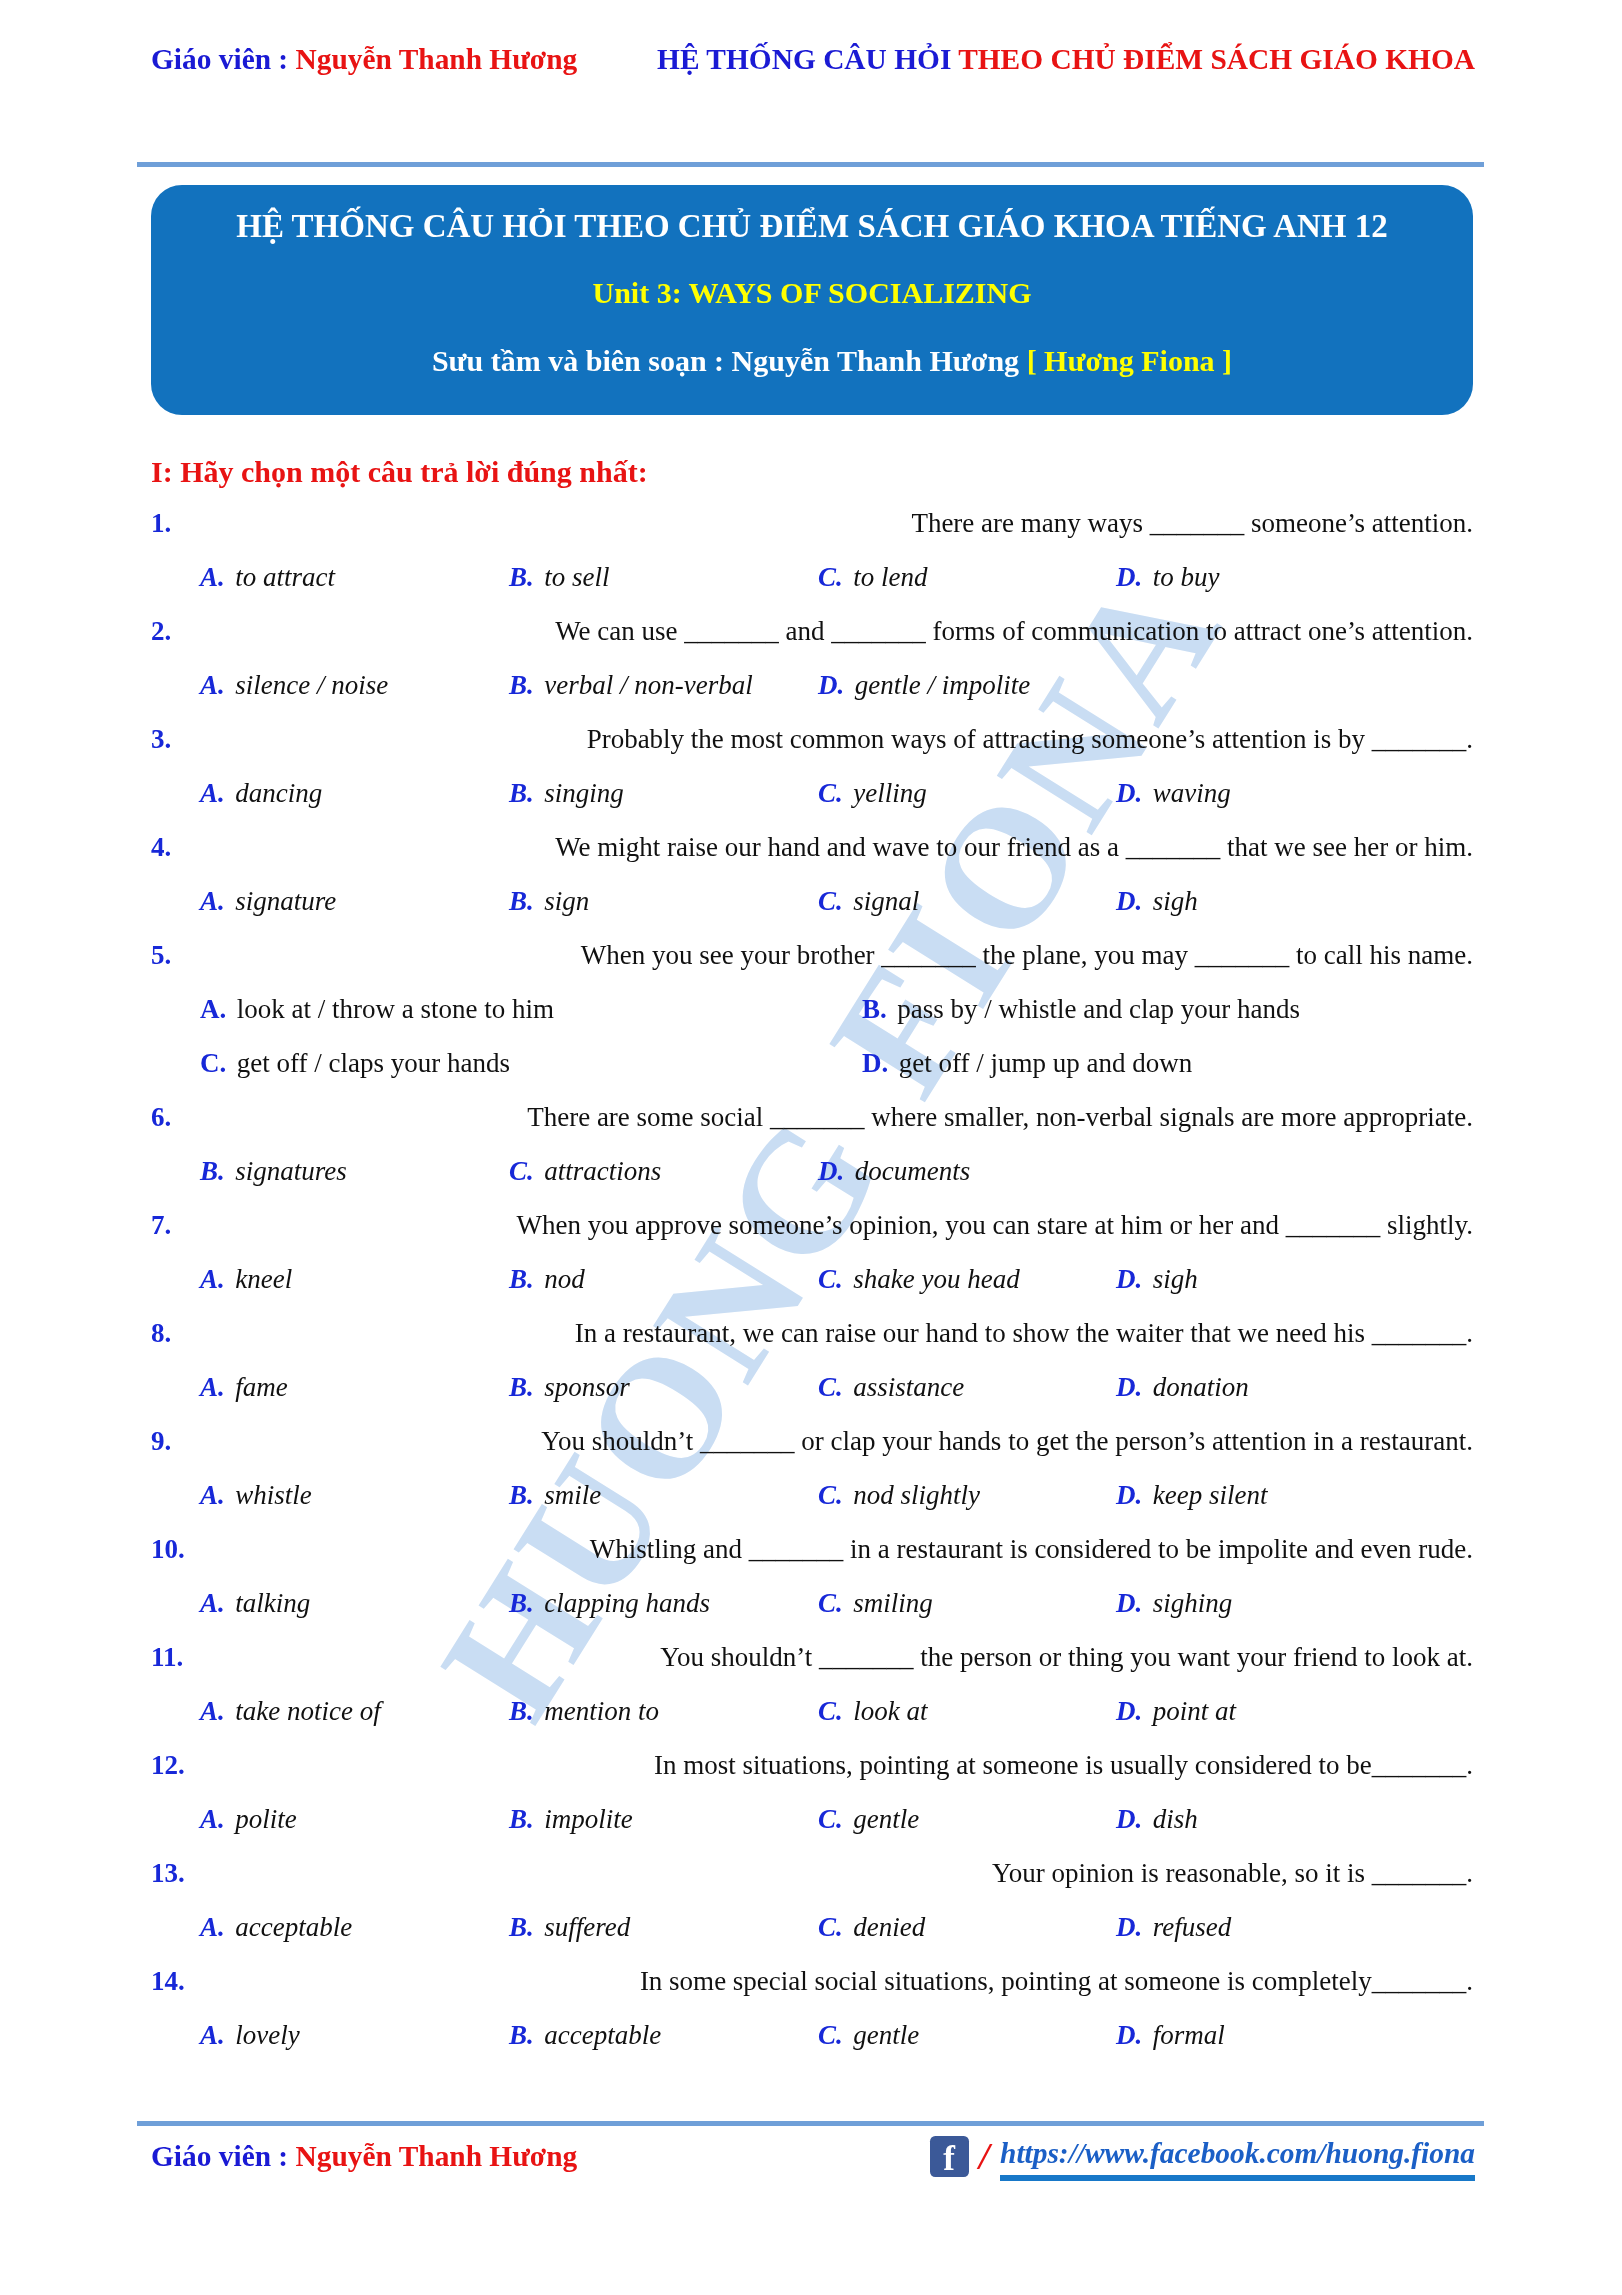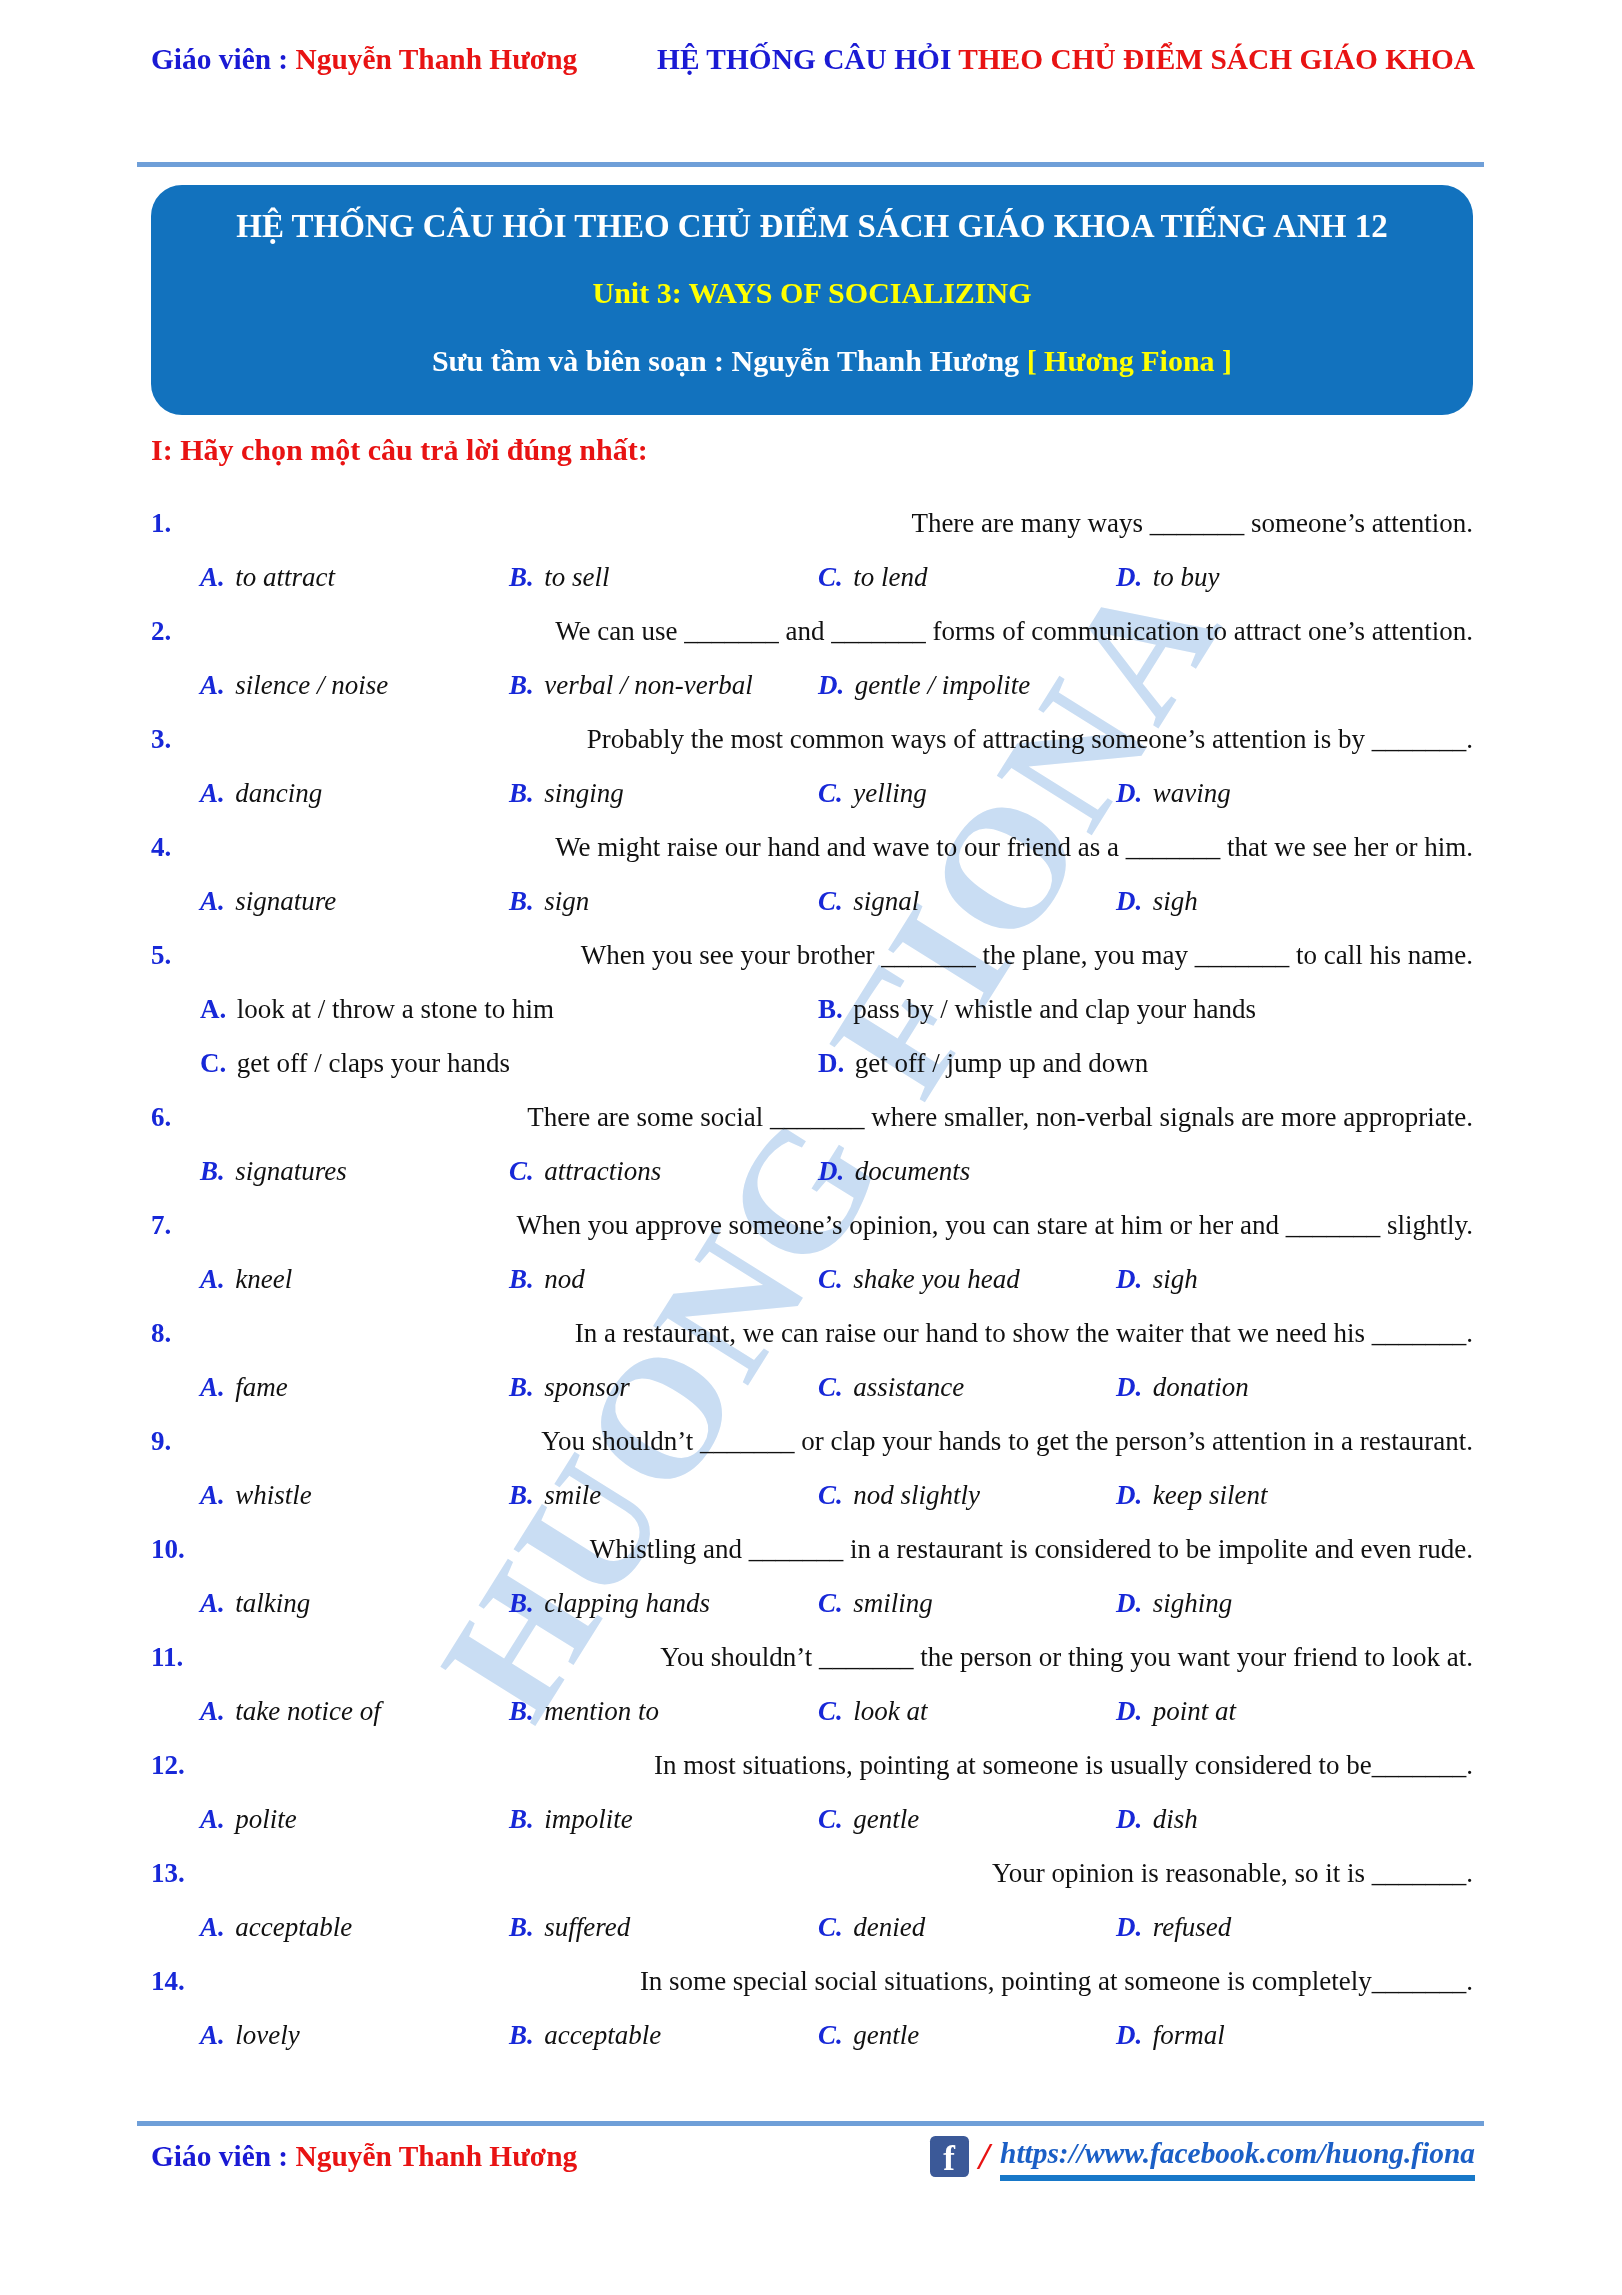--- a/index.html
+++ b/index.html
@@ -28,30 +28,30 @@
   .title-box {
     position:absolute; top:185px; left:151px; width:1322px; height:230px;
     background:#1272be; border-radius:31px; text-align:center;
     padding-top:9.2px; box-sizing:border-box; z-index:1; white-space:nowrap;
   }
   .box-line1 { line-height:65px; font-size:33px; font-weight:bold; color:#ffffff; }
   .box-line2 { line-height:68px; font-size:30px; font-weight:bold; color:#ffff00; }
   .box-line3 { line-height:68px; font-size:30px; font-weight:bold; color:#ffffff;padding-left:40px; }
   .yellow { color:#ffff00; }
   .section-heading {
-    position:absolute; top:431px; left:151px; margin:0;
+    position:absolute; top:453px; left:151px; margin:0;
     font-size:30px; font-weight:bold; color:#e81313; line-height:38px; z-index:1;
   }
   .questions { position:absolute; top:496px; left:151px; width:1322px; font-size:27px; z-index:1; }
   .q-row { display:flex; line-height:54px; }
   .q-num { color:#1728d8; font-weight:bold; width:46px; flex:none; }
   .q-text { flex:1;text-align:right; }
   .opt-row { line-height:54px; display:grid; padding-left:49px; box-sizing:border-box; }
   .opt-row.cols-4 { grid-template-columns:309px 309px 298px auto;font-style:italic; }
-  .opt-row.cols-2 { grid-template-columns:618px auto; }
+  .opt-row.cols-2 { grid-template-columns:618px auto;gap:44px; }
   .opt-letter { color:#1728d8; font-weight:bold; margin-right:10.5px; }
   .page-footer {
     position:absolute; top:2132px; left:151px; width:1324px;
     display:flex; justify-content:space-between; align-items:center;
     font-size:29.4px; font-weight:bold; line-height:43px; z-index:1; white-space:nowrap;
   }
   .fb-group { display:flex; align-items:center; gap:10.5px; }
   .fb-icon {
     width:39px; height:41px; background:#3b5998; color:#ffffff; border-radius:5.2px;
     display:flex; align-items:flex-end; justify-content:center;

